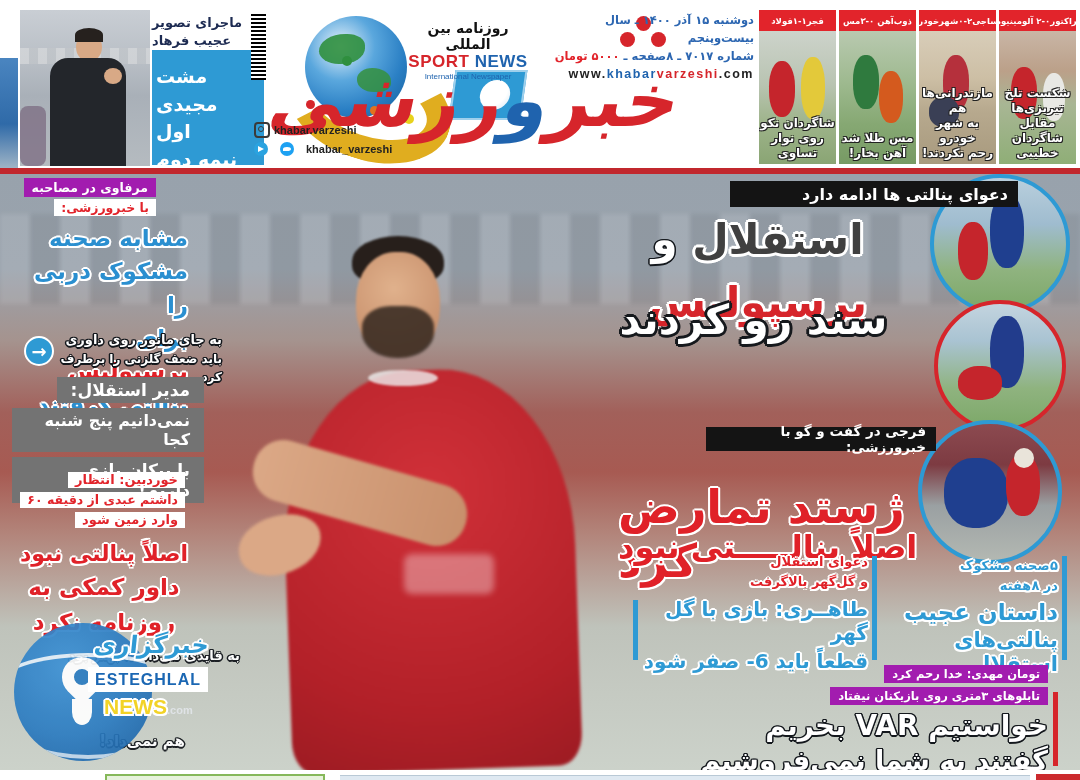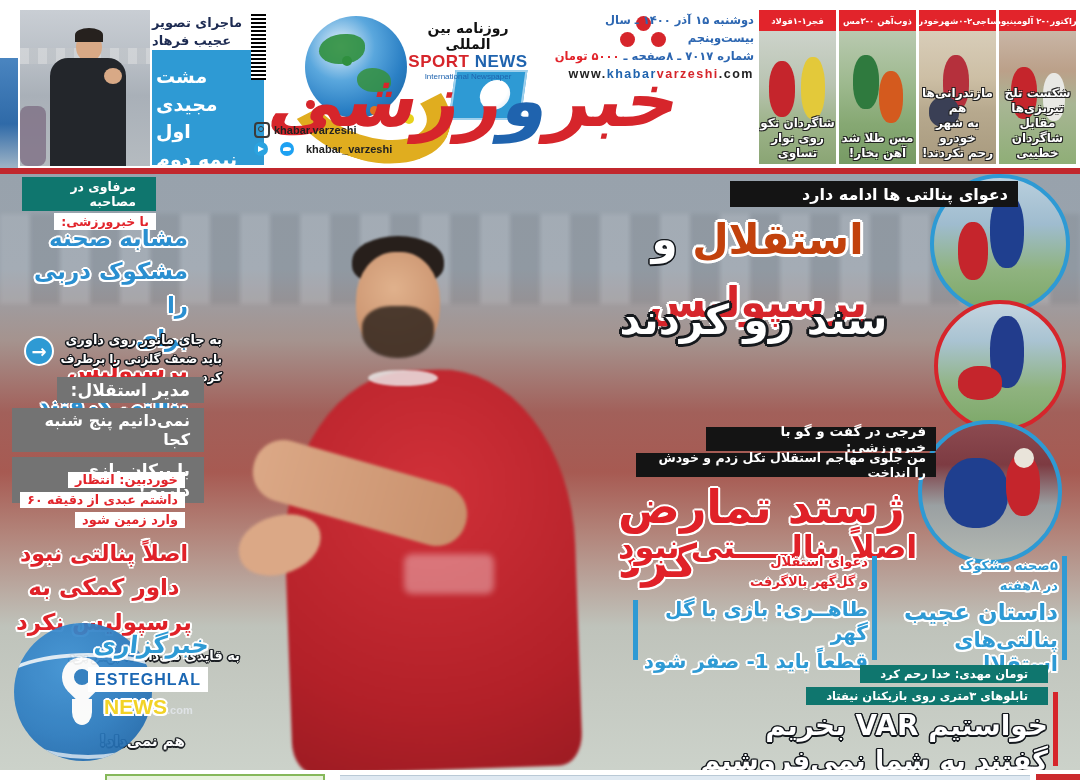--- a/index.html
+++ b/index.html
@@ -8,21 +8,21 @@
   .abs{position:absolute}
   .b{font-weight:bold}
   .pre{white-space:pre-line}
   
   .ow{text-shadow:2px 0 0 #fff,-2px 0 0 #fff,0 2px 0 #fff,0 -2px 0 #fff,1.5px 1.5px 0 #fff,-1.5px 1.5px 0 #fff,1.5px -1.5px 0 #fff,-1.5px -1.5px 0 #fff}
   .ow3{text-shadow:3px 0 0 #fff,-3px 0 0 #fff,0 3px 0 #fff,0 -3px 0 #fff,2px 2px 0 #fff,-2px 2px 0 #fff,2px -2px 0 #fff,-2px -2px 0 #fff}
   .od{text-shadow:1.5px 0 0 #14181d,-1.5px 0 0 #14181d,0 1.5px 0 #14181d,0 -1.5px 0 #14181d,1px 1px 0 #14181d,-1px 1px 0 #14181d,1px -1px 0 #14181d,-1px -1px 0 #14181d}
   .od3{text-shadow:3px 0 0 #16191d,-3px 0 0 #16191d,0 3px 0 #16191d,0 -3px 0 #16191d,2px 2px 0 #16191d,-2px 2px 0 #16191d,2px -2px 0 #16191d,-2px -2px 0 #16191d}
   .blackbar{background:#141414;color:#fff;display:flex;align-items:center;padding:0 10px;box-sizing:border-box}
   .bluebox{background:#737373;color:#fff;display:inline-block;padding:3px 14px;margin:2.5px 0}
-  .redlbl{background:#0f766e;color:#fff;display:inline-block;padding:2px 20px}
+  .redlbl{background:#a21caf;color:#fff;display:inline-block;padding:2px 8px}
   .whitelbl{background:#fff;color:#e2242b;display:inline-block;padding:1px 7px;margin:2px 0}
   .vbar-blue{background:#2e9ad4;width:5px}
   .vbar-red{background:#d6252b;width:5px}
   .circ{border-radius:50%;box-sizing:border-box;overflow:hidden}
   .scorebox{width:77px;height:154px;background:#fff;overflow:hidden}
   .scorehead{height:21px;background:#e2242b;color:#fff;font-size:8.5px;font-weight:bold;
              display:flex;align-items:center;justify-content:center;white-space:nowrap;letter-spacing:-.3px}
   .scorephoto{position:relative;height:133px;overflow:hidden}
   .scorecap{position:absolute;bottom:3px;right:0;left:0;text-align:center;color:#fff;font-size:12px;font-weight:bold;line-height:1.25;
             text-shadow:1px 1px 0 #222,-1px 1px 0 #222,1px -1px 0 #222,-1px -1px 0 #222}
@@ -183,50 +183,47 @@
     <div class="blob" style="left:22px;top:34px;width:64px;height:70px;background:#1f3f8f"></div>
     <div class="blob" style="left:84px;top:30px;width:34px;height:62px;background:#c5252c"></div>
     <div class="blob" style="left:92px;top:24px;width:20px;height:20px;border-radius:50%;background:#e9e4da"></div>
   </div>
 
   <div class="abs blackbar" style="left:730px;top:181px;width:288px;height:26px;justify-content:flex-start">
     <span class="b" style="font-size:16px">دعوای پنالتی ها ادامه دارد</span>
   </div>
 
   <div class="abs b" style="left:565px;top:208px;width:385px;font-size:42px;text-align:center;letter-spacing:-1px;line-height:1.5">
-    <span class="ow3" style="color:#c2410c">استقلال</span>
+    <span class="ow3" style="color:#404040">استقلال</span>
     <span class="od" style="color:#fff">و</span>
     <span class="ow3" style="color:#d6252b">پرسپولیس</span>
   </div>
   <div class="abs b od3" style="left:561px;top:292px;width:385px;font-size:41px;text-align:center;color:#fff;line-height:1.4">سند رو کردند</div>
 
   <div class="abs blackbar" style="left:706px;top:427px;width:230px;height:24px">
     <span class="b" style="font-size:13.5px">فرجی در گفت و گو با خبرورزشی:</span>
-  </div>
-  <div class="abs blackbar" style="left:636px;top:453px;width:300px;height:24px">
-    <span class="b" style="font-size:12.5px">من جلوی مهاجم استقلال تکل زدم و خودش را انداخت</span>
   </div>
   <div class="abs b ow" style="left:610px;top:480px;width:340px;font-size:46px;color:#e02128;text-align:left;padding-left:8px;box-sizing:border-box">ژستد تمارض کرد</div>
   <div class="abs b ow" style="left:610px;top:528px;width:340px;font-size:32px;color:#e02128;text-align:left;padding-left:8px;box-sizing:border-box">اصلاً پنالـــــتی نبود</div>
 
   <div class="abs vbar-blue" style="left:1062px;top:556px;height:104px"></div>
   <div class="abs vbar-blue" style="left:872px;top:556px;height:104px"></div>
   <div class="abs vbar-blue" style="left:633px;top:600px;height:60px"></div>
 
   <div class="abs" style="left:880px;top:556px;width:178px;text-align:right">
     <div class="b ow pre" style="font-size:13px;color:#2e9ad4;line-height:1.5">۵صحنه مشکوک
 در ۸هفته</div>
     <div class="b ow" style="font-size:23px;color:#2e9ad4;margin-top:4px">داستان عجیب</div>
     <div class="b ow" style="font-size:21px;color:#2e9ad4;margin-top:3px">پنالتی‌های استقلال</div>
   </div>
   <div class="abs" style="left:642px;top:552px;width:226px;text-align:right">
     <div class="b ow pre" style="font-size:13px;color:#e02128;line-height:1.5">دعوای استقلال
 و گل‌گهر بالاگرفت</div>
     <div class="b ow" style="font-size:20px;color:#2e9ad4;margin-top:6px">طاهــری: بازی با گل گهر</div>
-    <div class="b ow" style="font-size:20px;color:#2e9ad4;margin-top:4px">قطعاً باید 1- صفر شود</div>
+    <div class="b ow" style="font-size:20px;color:#2e9ad4;margin-top:4px">قطعاً باید 6- صفر شود</div>
   </div>
 
   <div class="abs vbar-red" style="left:1053px;top:692px;height:74px"></div>
   <div class="abs" style="left:700px;top:663px;width:348px;text-align:right">
     <div><span class="redlbl b" style="font-size:11.5px">تومان مهدی: خدا رحم کرد</span></div>
     <div style="margin-top:2px"><span class="redlbl b" style="font-size:11.5px">تابلوهای ۳متری روی بازیکنان نیفتاد</span></div>
     <div class="b od" style="font-size:28px;color:#fff;margin-top:4px">خواستیم VAR بخریم</div>
     <div class="b od" style="font-size:27px;color:#fff;margin-top:3px">گفتند به شما نمی‌فروشیم</div>
   </div>
 
@@ -258,21 +255,21 @@
 
   <div class="abs" style="left:20px;top:470px;width:165px;text-align:right;line-height:1.1">
     <span class="whitelbl b" style="font-size:13px">خوردبین: انتظار</span><br>
     <span class="whitelbl b" style="font-size:12.5px">داشتم عبدی از دقیقه ۶۰</span><br>
     <span class="whitelbl b" style="font-size:13px">وارد زمین شود</span>
   </div>
 
   <div class="abs" style="left:10px;top:537px;width:188px;text-align:center;line-height:1.5;z-index:4">
     <div class="b ow" style="font-size:22px;color:#e02128">اصلاً پنالتی نبود</div>
     <div class="b ow" style="font-size:23px;color:#e02128">داور کمکی به</div>
-    <div class="b ow" style="font-size:23px;color:#e02128">پرسپولیس نکرد</div>
+    <div class="b ow" style="font-size:23px;color:#e02128">روزنامه نکرد</div>
   </div>
 
   <div class="abs b od" style="left:55px;top:648px;width:185px;font-size:13px;color:#fff;text-align:right;opacity:.95;z-index:5">به قایدی می‌دادند، بهتر بود</div>
   <div class="abs b od" style="left:55px;top:732px;width:130px;font-size:15px;color:#fff;text-align:right;opacity:.95;z-index:5">هم نمی‌داد!</div>
 
   <div class="abs" style="left:8px;top:615px;width:215px;height:160px;z-index:6">
     <div class="abs circ" style="left:6px;top:8px;width:138px;height:138px;background:radial-gradient(circle at 38% 32%,#3f93d6,#2b7bc0 55%,#1b5ea0 100%);opacity:.92">
       <div class="abs" style="left:-20px;top:30px;width:180px;height:60px;border-radius:50%;border:4px solid rgba(255,255,255,.85);border-color:rgba(255,255,255,.85) transparent transparent transparent"></div>
       <div class="abs" style="left:-10px;top:58px;width:160px;height:70px;border-radius:50%;border:4px solid rgba(255,255,255,.7);border-color:transparent transparent rgba(255,255,255,.7) transparent"></div>
       <div class="abs" style="left:48px;top:34px;width:40px;height:40px;background:#fff;border-radius:50% 50% 50% 0;transform:rotate(-45deg)">

